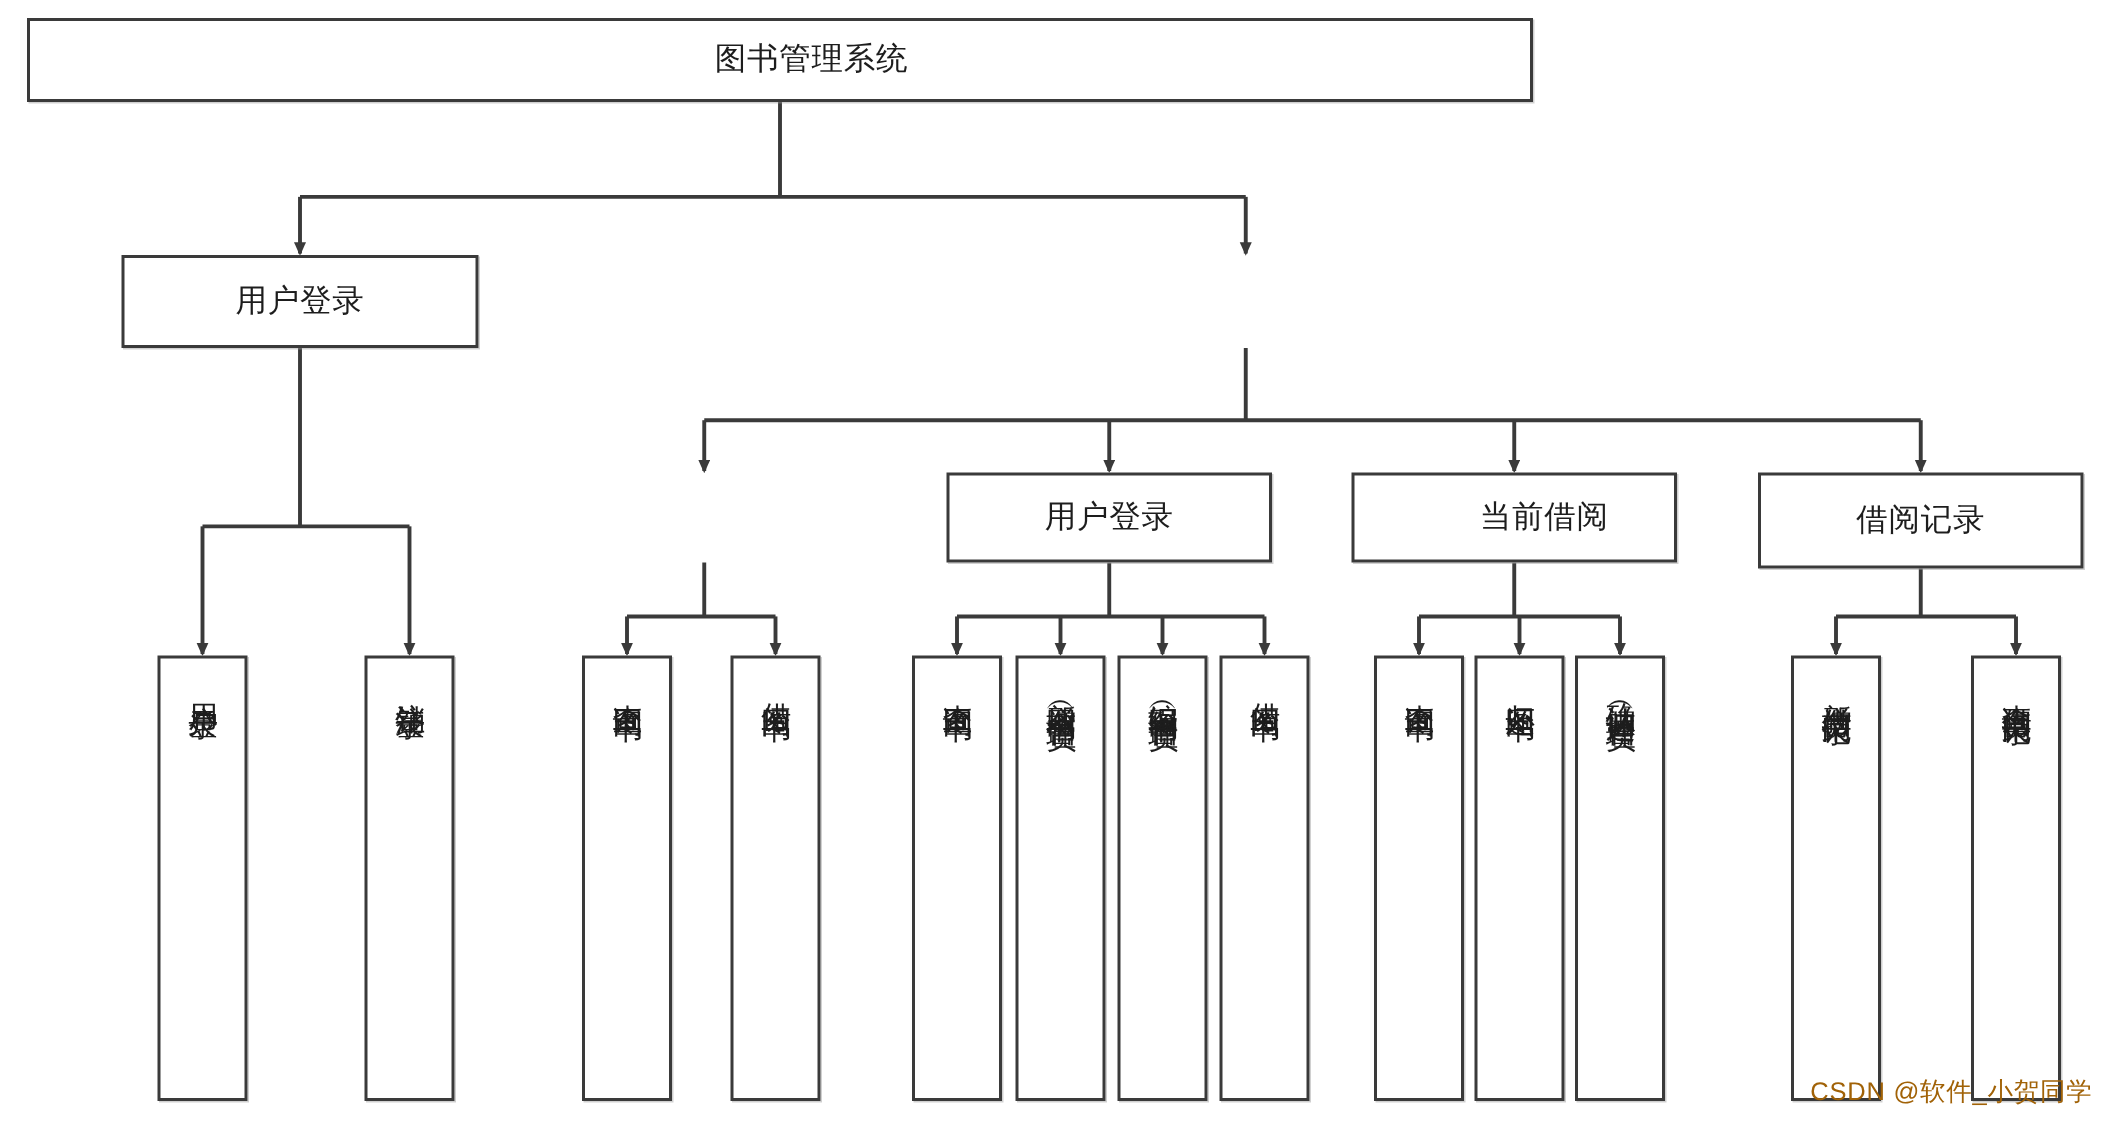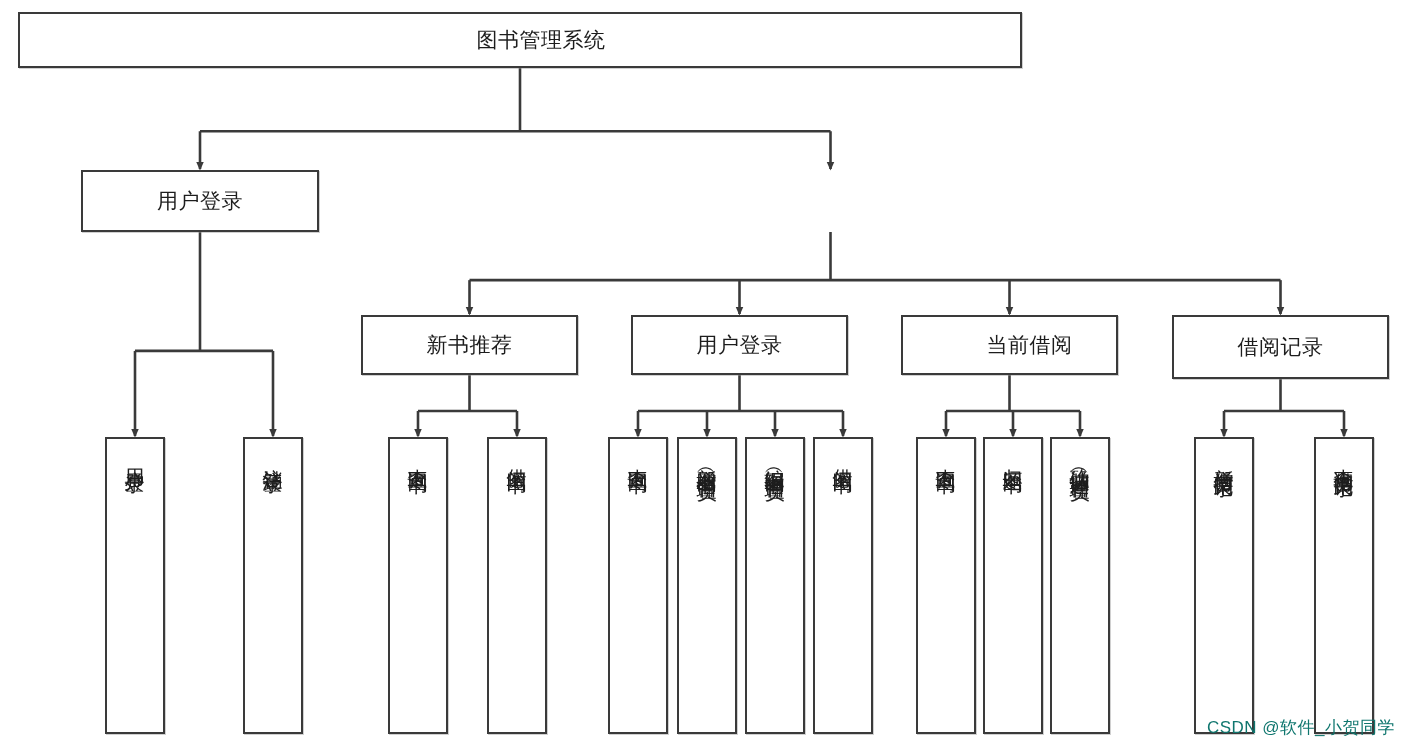--- a/index.html
+++ b/index.html
@@ -52,21 +52,21 @@
     font-size: 20px;
     letter-spacing: 2px;
     line-height: 1;
     white-space: nowrap;
   }
   #watermark {
     position: absolute;
     right: 10px;
     bottom: 8px;
     font-size: 17px;
-    color: #0f766e;
+    color: #a16207;
     letter-spacing: 0.5px;
     white-space: nowrap;
     user-select: none;
   }
 </style>
 </head>
 <body>
 
 <div id="diagram-root">
 
@@ -114,23 +114,20 @@
   </svg>
 
   <div class="node-box" style="left: 18px; top: 12px; width: 1004px; height: 56px; padding-left: 42px;">
     <span class="node-label">图书管理系统</span>
   </div>
 
   <div class="node-box" style="left: 81px; top: 170px; width: 238px; height: 62px;">
     <span class="node-label">用户登录</span>
   </div>
 
-  <div class="node-box" style="left: 361px; top: 315px; width: 217px; height: 60px;">
-    <span class="node-label">新书推荐</span>
-  </div>
   <div class="node-box" style="left: 631px; top: 315px; width: 217px; height: 60px;">
     <span class="node-label">用户登录</span>
   </div>
   <div class="node-box" style="left: 901px; top: 315px; width: 217px; height: 60px; padding-left: 40px;">
     <span class="node-label">当前借阅</span>
   </div>
   <div class="node-box" style="left: 1172px; top: 315px; width: 217px; height: 64px;">
     <span class="node-label">借阅记录</span>
   </div>
 

